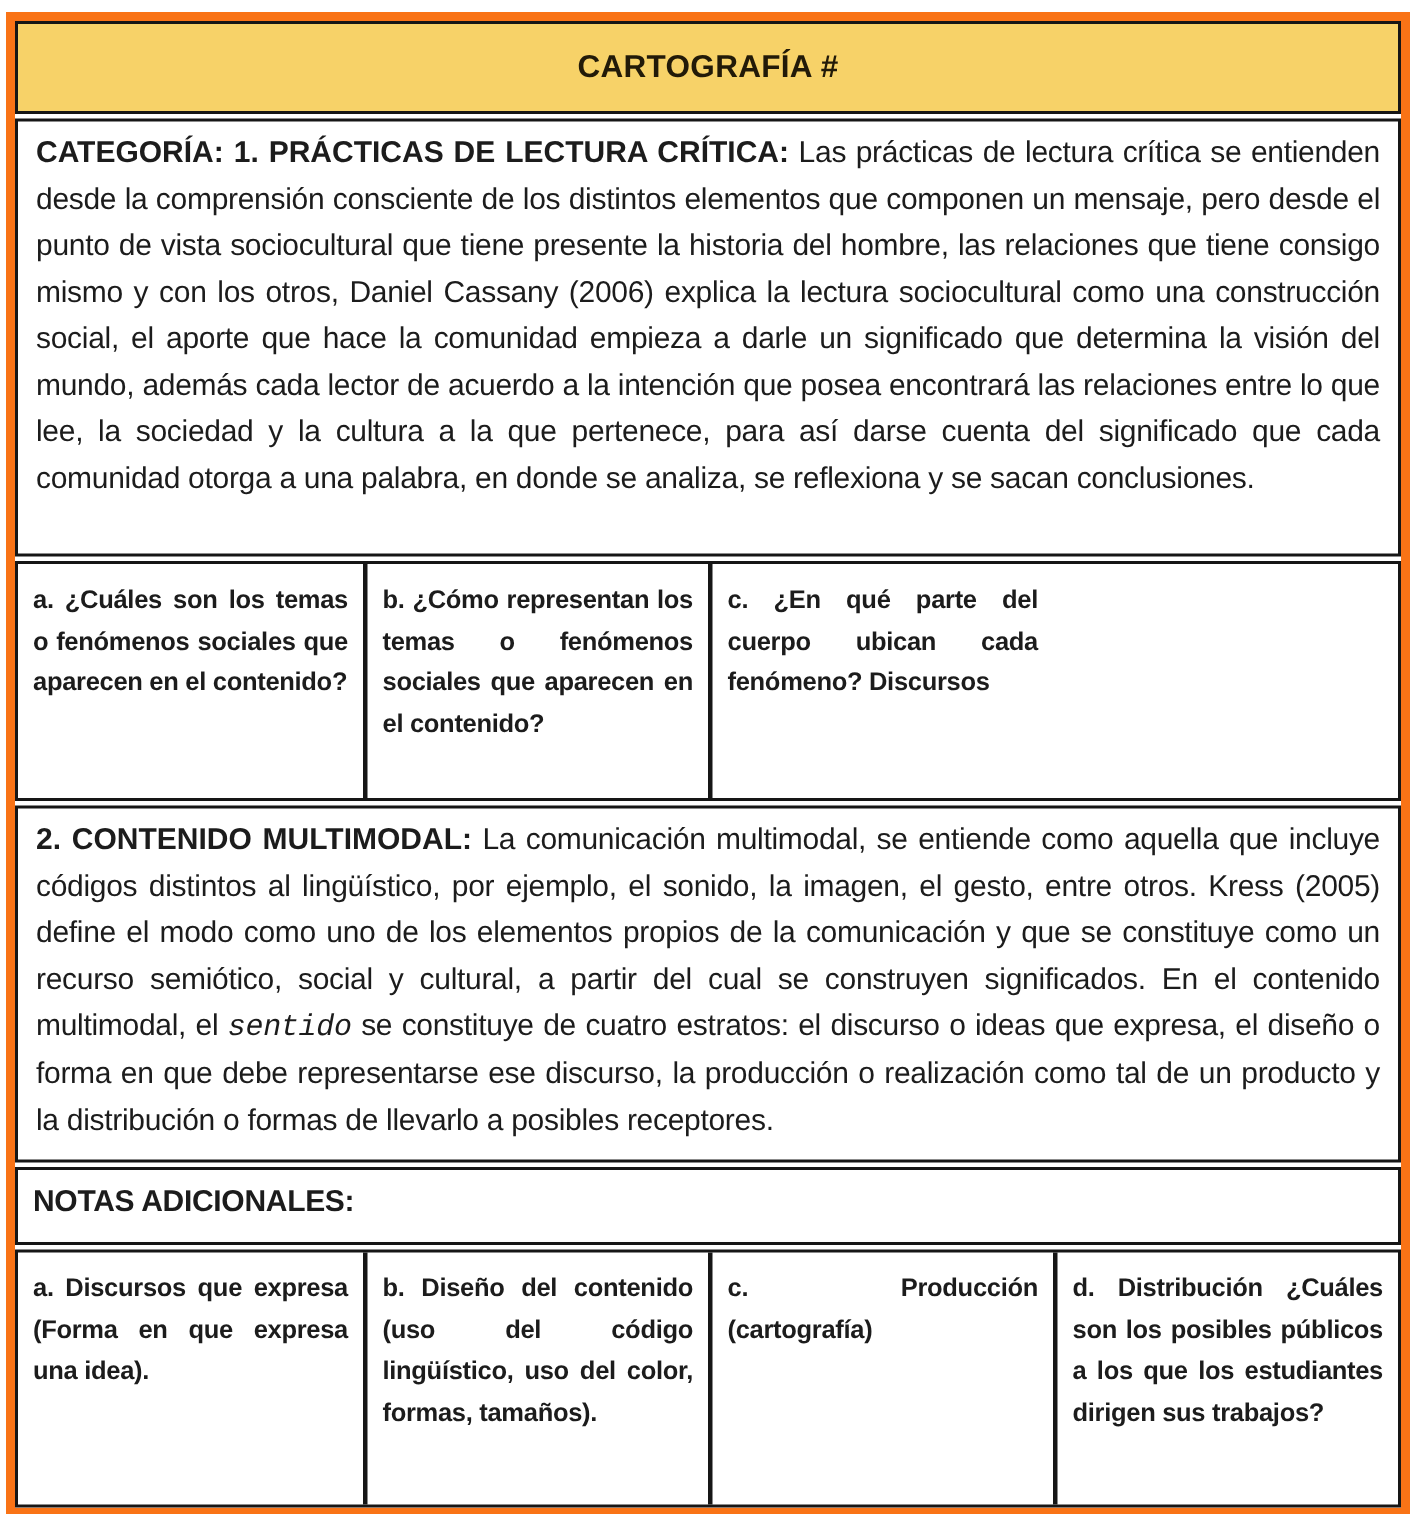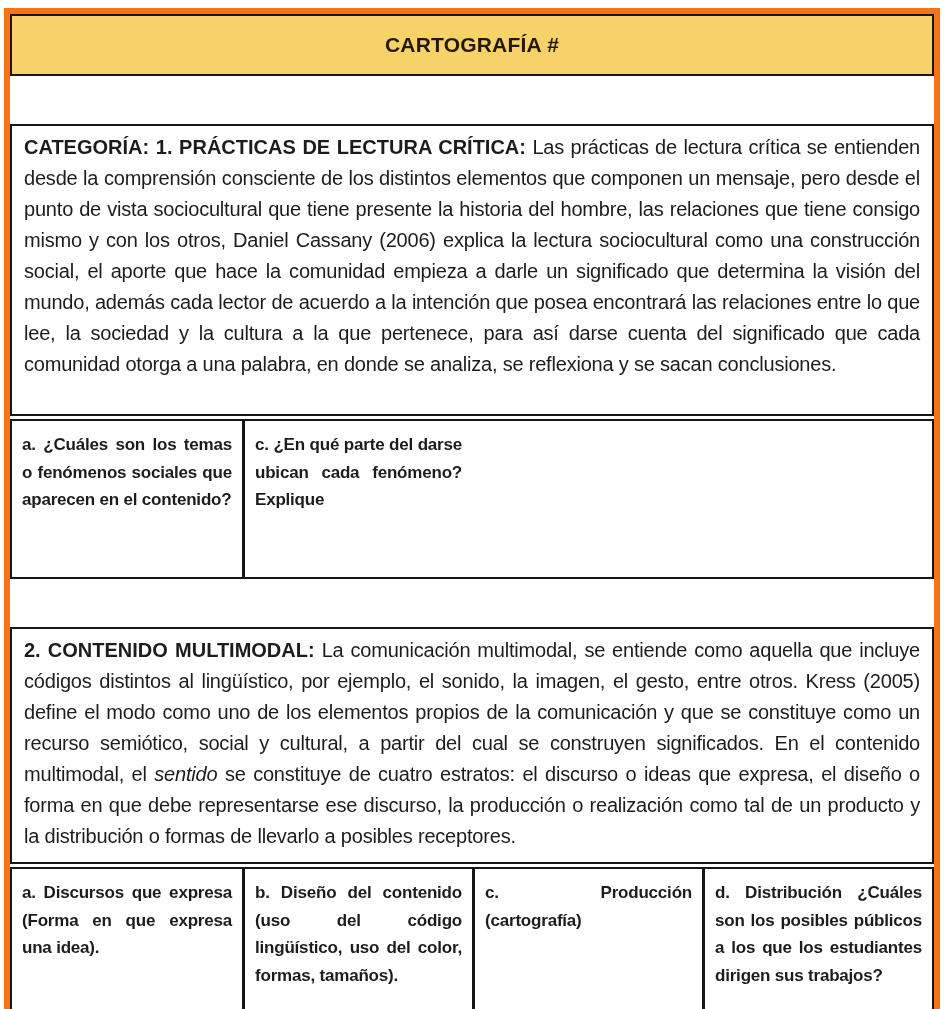--- a/index.html
+++ b/index.html
@@ -30,21 +30,20 @@
     justify-content: center;
   }
   .title {
     font-size: 21px;
     font-weight: bold;
     letter-spacing: 0.2px;
     color: #221a08;
   }
   .para-row {
     padding: 6px 12px 10px 12px;
-    margin-top: 45px;
   }
   .para-row p {
     font-size: 20px;
     line-height: 31px;
     letter-spacing: -0.2px;
     text-align: justify;
   }
   .para-row p strong { letter-spacing: 0; }
   .row.p1 { min-height: 292px; }
   .row.p2 { min-height: 226px; }
@@ -68,60 +67,63 @@
   }
   .notes-row {
     min-height: 52px;
     padding: 10px 10px;
   }
   .notes-row p {
     font-size: 20px;
     font-weight: bold;
     letter-spacing: -0.2px;
   }
-  .it { font-style: italic; }
+  .it { font-style: italic; font-family: Liberation Mono, monospace; }
 </style>
 </head>
 <body>
 
 <div class="sheet">
 
   <div class="row header-row">
     <div class="title">CARTOGRAFÍA #</div>
   </div>
 
   <div class="row para-row p1">
     <p><strong>CATEGORÍA: 1. PRÁCTICAS DE LECTURA CRÍTICA:</strong> <span>Las prácticas de lectura crítica se entienden desde la comprensión consciente de los distintos elementos que componen un mensaje, pero desde el punto de vista sociocultural que tiene presente la historia del hombre, las relaciones que tiene consigo mismo y con los otros, Daniel Cassany (2006) explica la lectura sociocultural como una construcción social, el aporte que hace la comunidad empieza a darle un significado que determina la visión del mundo, además cada lector de acuerdo a la intención que posea encontrará las relaciones entre lo que lee, la sociedad y la cultura a la que pertenece, para así darse cuenta del significado que cada comunidad otorga a una palabra, en donde se analiza, se reflexiona y se sacan conclusiones.</span></p>
   </div>
 
   <div class="row cols q1">
     <div class="cell">
       <p>a. ¿Cuáles son los temas o fenómenos sociales que aparecen en el contenido?</p>
     </div>
     <div class="cell">
-      <p>c. ¿En qué parte del darse ubican cada fenómeno? Explique</p>
+      <p>b. ¿Cómo representan los temas o fenómenos sociales que aparecen en el contenido?</p>
+    </div>
+    <div class="cell">
+      <p>c. ¿En qué parte del cuerpo ubican cada fenómeno? Discursos</p>
     </div>
   </div>
 
   <div class="row para-row p2">
     <p><strong>2. CONTENIDO MULTIMODAL:</strong> <span>La comunicación multimodal, se entiende como aquella que incluye códigos distintos al lingüístico, por ejemplo, el sonido, la imagen, el gesto, entre otros. Kress (2005) define el modo como uno de los elementos propios de la comunicación y que se constituye como un recurso semiótico, social y cultural, a partir del cual se construyen significados. En el contenido multimodal, el</span> <span class="it">sentido</span> <span>se constituye de cuatro estratos: el discurso o ideas que expresa, el diseño o forma en que debe representarse ese discurso, la producción o realización como tal de un producto y la distribución o formas de llevarlo a posibles receptores.</span></p>
+  </div>
+
+  <div class="row notes-row">
+    <p>NOTAS ADICIONALES:</p>
   </div>
 
   <div class="row cols q2">
     <div class="cell">
       <p>a. Discursos que expresa (Forma en que expresa una idea).</p>
     </div>
     <div class="cell">
       <p>b. Diseño del contenido (uso del código lingüístico, uso del color, formas, tamaños).</p>
     </div>
     <div class="cell">
       <p>c. Producción (cartografía)</p>
     </div>
     <div class="cell">
       <p>d. Distribución ¿Cuáles son los posibles públicos a los que los estudiantes dirigen sus trabajos?</p>
     </div>
   </div>
 
-  <div class="row notes-row">
-    <p>NOTAS ADICIONALES:</p>
-  </div>
-
 </div>
 
 </body></html>

